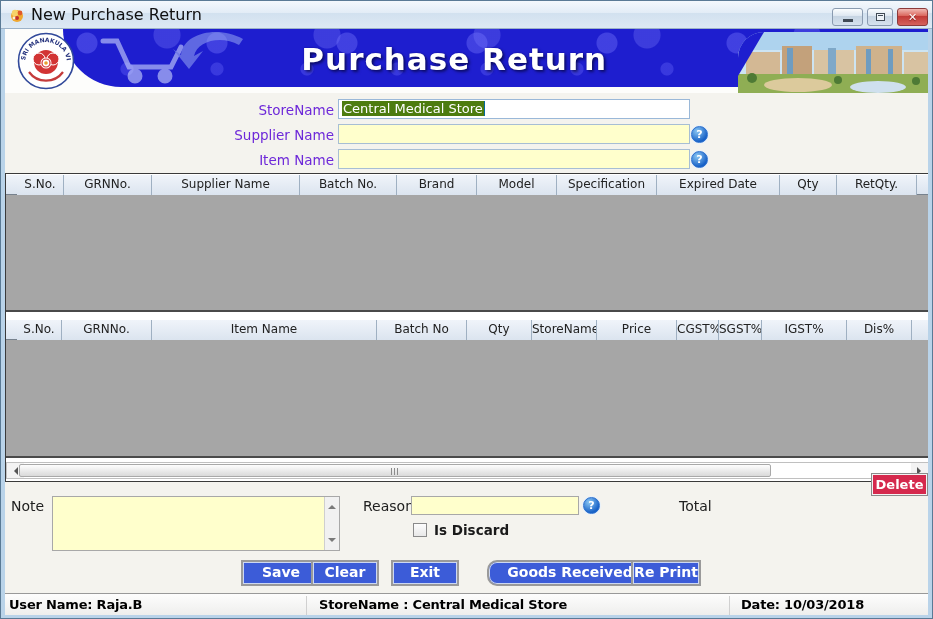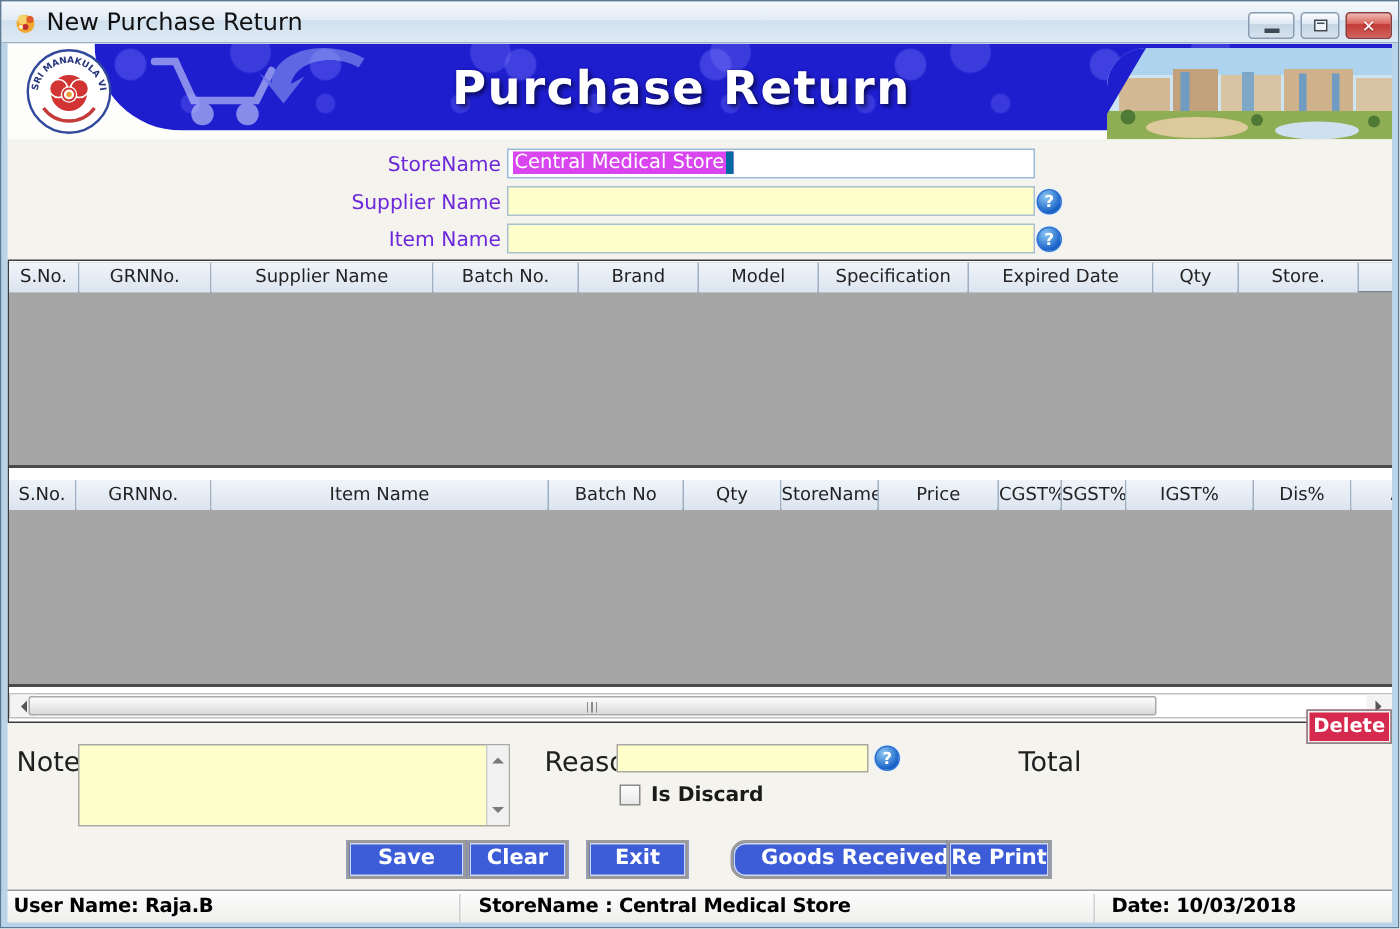--- a/index.html
+++ b/index.html
@@ -42,48 +42,48 @@
     color:#fff; font-size:31px; font-weight:800; letter-spacing:1px; white-space:nowrap;
     text-shadow:2px 2px 3px rgba(0,0,30,.55), 0 0 2px rgba(0,0,60,.4); }
   .cart-art { position:absolute; left:38px; top:0; opacity:.6; }
   .campus { position:absolute; right:0; top:3px; width:190px; height:61px; border-top-left-radius:26px; overflow:hidden; }
   .logo { position:absolute; left:12px; top:3px; width:58px; height:58px; }
 
   
   .frm-label { position:absolute; width:200px; text-align:right; font-size:13.5px; color:#6d28d9; }
   .inp { position:absolute; left:337px; width:352px; height:20px; border:1px solid #a7bed4; background:#ffffcc; font:13px "DejaVu Sans",sans-serif; padding:0 3px; }
   .inp.white { background:#fff; border-color:#9ab8d8; line-height:18px; }
-  .sel-text { background:#d946ef; color:#fff; padding:0 1px; border-right:5px solid #0369a1; }
+  .sel-text { background:#4d7c0f; color:#fff; padding:0 1px; border-right:1px solid #0369a1; }
   .help { position:absolute; left:690px; width:17px; height:17px; border-radius:50%;
     background:radial-gradient(circle at 35% 28%, #8cc8f4, #1761c6 72%);
     border:1px solid #2a6fd0; box-shadow:0 0 0 1px #e8f1fa;
     color:#fff; font-size:11px; font-weight:bold; text-align:center; line-height:16px; cursor:pointer; }
 
   
   .grid-area { position:absolute; left:4px; top:172px; width:925px; height:309px; border:1px solid #3a3a3a; background:#fff; }
   .dtable { position:absolute; left:0; width:100%; border-bottom:2px solid #4a4a4a; background:#a6a6a6; overflow:hidden; }
-  .dtable .cols { display:flex; height:20px; background:linear-gradient(#f0f4fa,#dbe4ef); border-bottom:1px solid #77828e; }
+  .dtable .cols { display:flex; height:20px; background:linear-gradient(#f0f4fa,#dbe4ef); border-bottom:1px solid #77828e;padding-left:11px; }
   .dtable .col { flex:0 0 auto; height:20px; line-height:19px; text-align:center; font-size:12px; color:#222;
     border-right:1px solid #9fb0c2; white-space:nowrap; overflow:hidden; background:linear-gradient(#f0f4fa,#dbe4ef); }
   .dtable .body { height:calc(100% - 20px); background:#a6a6a6; }
   #table1 { top:1px; height:137px; }
   #table2 { top:146px; height:138px; }
 
   .hscroll { position:absolute; left:0; right:0; top:288px; height:17px; background:#fff; border:1px solid #c0c0c0; }
   .sbtn { position:absolute; top:0; width:17px; height:15px; background:#f3f3f3; display:flex; align-items:center; justify-content:center; }
   .sbtn.left { left:0; } .sbtn.right { right:0; }
   .tri-l { width:0; height:0; border:4px solid transparent; border-right-color:#555; margin-left:-3px; }
   .tri-r { width:0; height:0; border:4px solid transparent; border-left-color:#555; margin-right:-3px; }
   .sthumb { position:absolute; left:12px; top:1px; width:752px; height:13px; border:1px solid #a9a9a9; border-radius:2px;
     background:linear-gradient(#fefefe,#d9d9d9); }
   .sthumb .grip { position:absolute; left:50%; top:3px; transform:translateX(-50%); width:8px; height:7px;
     background:repeating-linear-gradient(90deg,#8b8b8b 0 1px,transparent 1px 3px); }
 
   
-  .ftr-label { position:absolute; font-size:18px; color:#202020; }
+  .ftr-label { position:absolute; font-size:14px; color:#202020; }
   .note-box { position:absolute; left:51px; top:495px; width:288px; height:55px; background:#ffffcc; border:1px solid #a8a8a8; }
   .note-sb { position:absolute; right:0; top:0; bottom:0; width:15px; background:#f1f1f1; border-left:1px solid #cfcfcf; }
   .note-sb .up, .note-sb .dn { position:absolute; left:3px; width:0; height:0; border:4px solid transparent; }
   .note-sb .up { top:4px; border-bottom-color:#7a7a7a; }
   .note-sb .dn { bottom:4px; border-top-color:#7a7a7a; }
   .reason-inp { position:absolute; left:410px; top:495px; width:168px; height:19px; border:1px solid #a8a8a8; background:#ffffcc; font:13px "DejaVu Sans",sans-serif; padding:0 3px; }
   .chk { position:absolute; left:412px; top:522px; width:14px; height:14px; border:1px solid #8a8a8a; background:linear-gradient(#fdfdfd,#e8e8e8); }
   .chk-label { position:absolute; left:433px; top:521px; font-weight:bold; font-size:13.5px; }
   .total-inp { position:absolute; left:716px; top:493px; width:148px; height:21px; border:1px solid #a8a8a8; background:#f0efee;
     font:13px "DejaVu Sans",sans-serif; text-align:right; padding:0 5px; font-weight:bold; color:#111; }
@@ -198,21 +198,21 @@
 
       <div class="col" style="width: 47px;">S.No.</div>
           <div class="col" style="width: 88px;">GRNNo.</div>
           <div class="col" style="width: 148px;">Supplier Name</div>
           <div class="col" style="width: 97px;">Batch No.</div>
           <div class="col" style="width: 80px;">Brand</div>
           <div class="col" style="width: 80px;">Model</div>
           <div class="col" style="width: 100px;">Specification</div>
           <div class="col" style="width: 123px;">Expired Date</div>
           <div class="col" style="width: 57px;">Qty</div>
-          <div class="col" style="width: 80px;">Store.</div>
+          <div class="col" style="width: 80px;">RetQty.</div>
         </div>
       <div class="body"></div>
     </div>
 
     <div class="dtable" id="table2">
       <div class="cols">
 
       <div class="col" style="width: 45px;">S.No.</div>
           <div class="col" style="width: 90px;">GRNNo.</div>
           <div class="col" style="width: 225px;">Item Name</div>
@@ -254,21 +254,21 @@
   <input class="reason-inp" value="" style="">
   <div class="help" style="left:582px; top:496px;">?</div>
 
   <span class="chk"></span>
   <span class="chk-label">Is Discard</span>
 
   <span class="ftr-label" style="left:678px; top:497px;">Total</span>
   <div class="delete-btn">Delete</div>
 
   <div class="actions">
-    <div class="abtn" style="left:230px; width:80px;">Save</div>
+    <div class="abtn" style="left:240px; width:80px;">Save</div>
     <div class="abtn" style="left:310px; width:68px;">Clear</div>
     <div class="abtn" style="left:390px; width:68px;">Exit</div>
     <div class="abtn" style="left:486px; width:166px;border-radius:10px;">Goods Received</div>
     <div class="abtn" style="left:630px; width:70px;">Re Print</div>
   </div>
 
   <div class="statusbar">
     <span class="status-item" style="left:8px;">User Name: Raja.B</span>
     <span class="status-sep" style="left:305px;"></span>
     <span class="status-item" style="left:318px;">StoreName : Central Medical Store</span>

